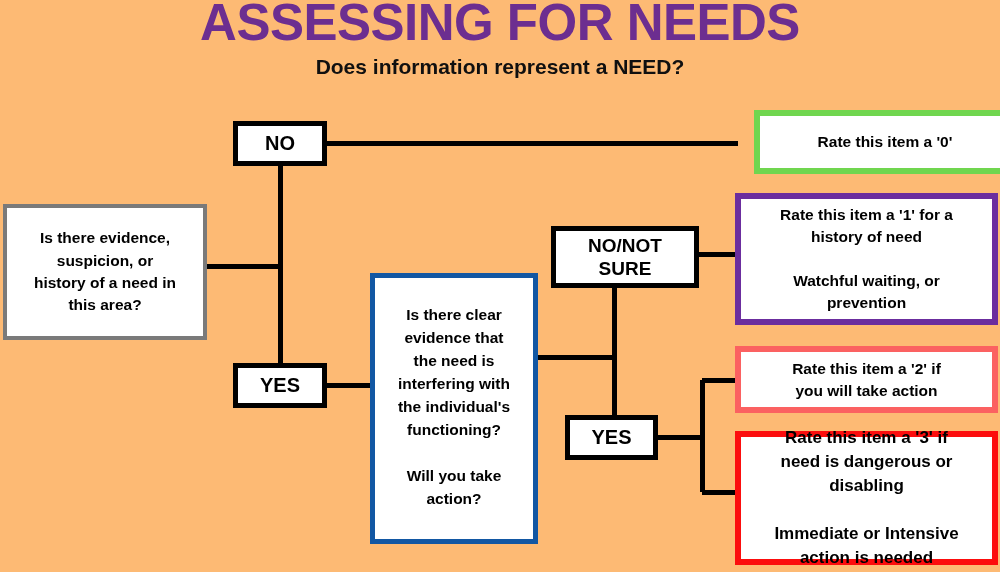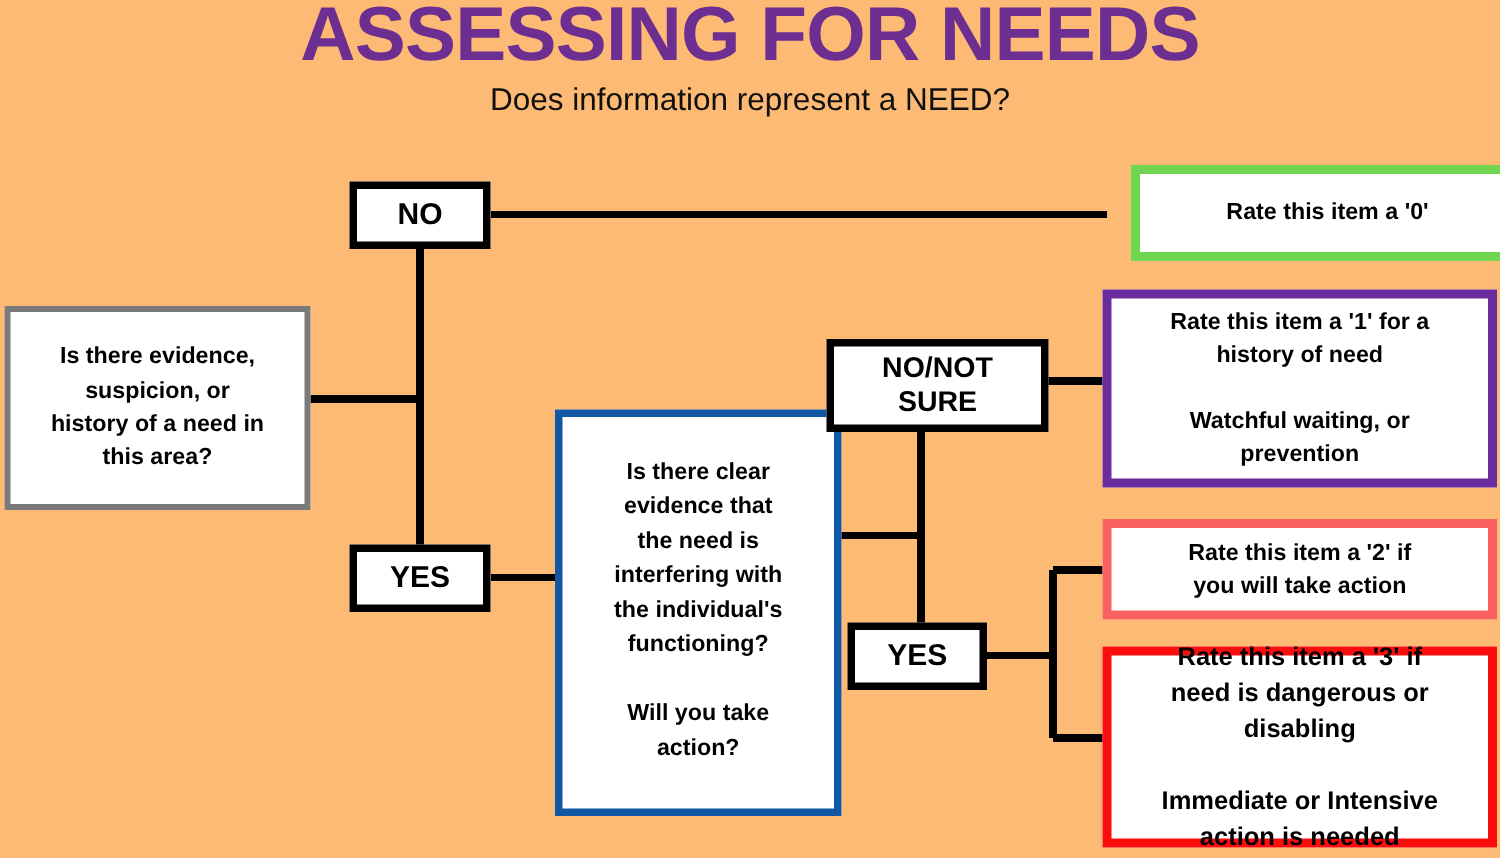--- a/index.html
+++ b/index.html
@@ -39,21 +39,21 @@
     line-height: 1.05;
     white-space: nowrap;
   }
   .subtitle {
     position: absolute;
     left: 0;
     top: 55px;
     width: 1000px;
     text-align: center;
     font-size: 21px;
-    font-weight: normal;
+    font-weight: bold;
     color: #101010;
     line-height: 1.1;
   }
 
   .node {
     position: absolute;
     box-sizing: border-box;
     background: #ffffff;
     display: flex;
     align-items: center;
@@ -120,21 +120,21 @@
     <span class="txt">Is there evidence,
 suspicion, or
 history of a need in
 this area?</span>
   </div>
 
   <div class="node n-black" style="left:233px; top:363px; width:94px; height:45px; font-size:20px;">
     <span class="txt">YES</span>
   </div>
 
-  <div class="node n-blue" style="left:370px; top:273px; width:191px; height:271px; font-size:15.5px; line-height:1.48; padding:0 8px; align-items:flex-start;">
+  <div class="node n-blue" style="left:370px; top:273px; width:168px; height:271px; font-size:15.5px; line-height:1.48; padding:0 8px; align-items:flex-start;">
     <span class="txt" style="margin-top:26px;">Is there clear
 evidence that
 the need is
 interfering with
 the individual's
 functioning?
 
 Will you take
 action?</span>
   </div>

